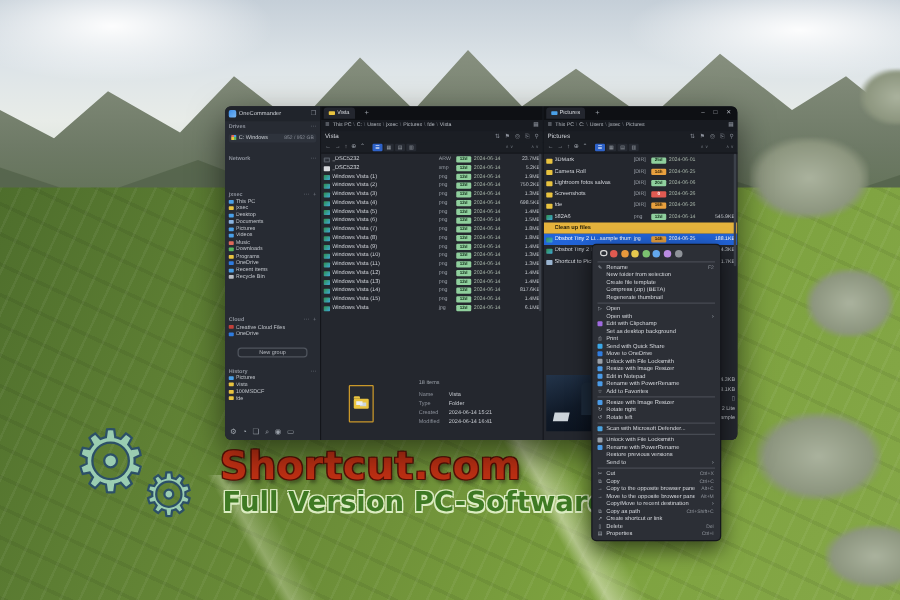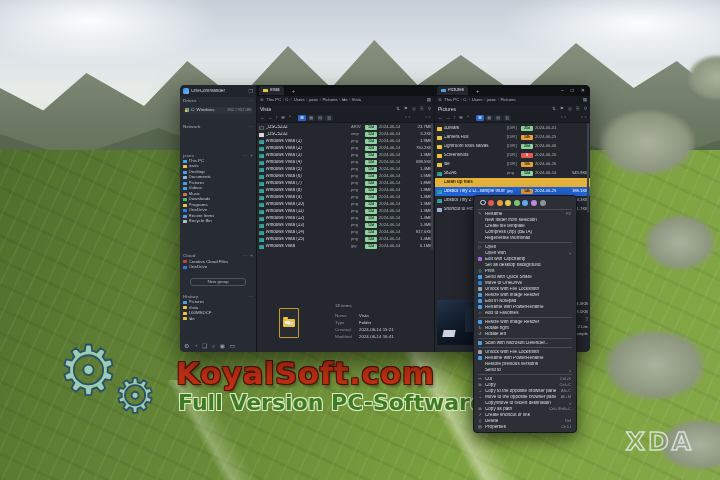--- a/index.html
+++ b/index.html
@@ -147,23 +147,22 @@
   <div class="wp-rock r3"></div>
   <div class="wp-rock r4"></div>
   <div class="wp-rock r5"></div>
   <div class="wp-trail"></div>
   <div class="wp-trail t2"></div>
 
   <div class="wm-gears">
     <span class="g1">⚙</span>
     <span class="g2">⚙</span>
   </div>
-  <div class="wm-brand">KoyalSoft.com</div>
+  <div class="wm-brand">Shortcut.com</div>
   <div class="wm-tagline">Full Version PC-Software</div>
-  <div class="wm-corner">XDA</div>
 
   <div class="app">
     <aside class="sidebar">
       <div class="sb-title">
         <span class="sb-logo"></span>
         <span class="sb-app-name">OneCommander</span>
         <span class="sb-win-icon">❐</span>
       </div>
       <div class="sb-body" id="sb-body">
           <div class="sb-sec-header sec-drives">

